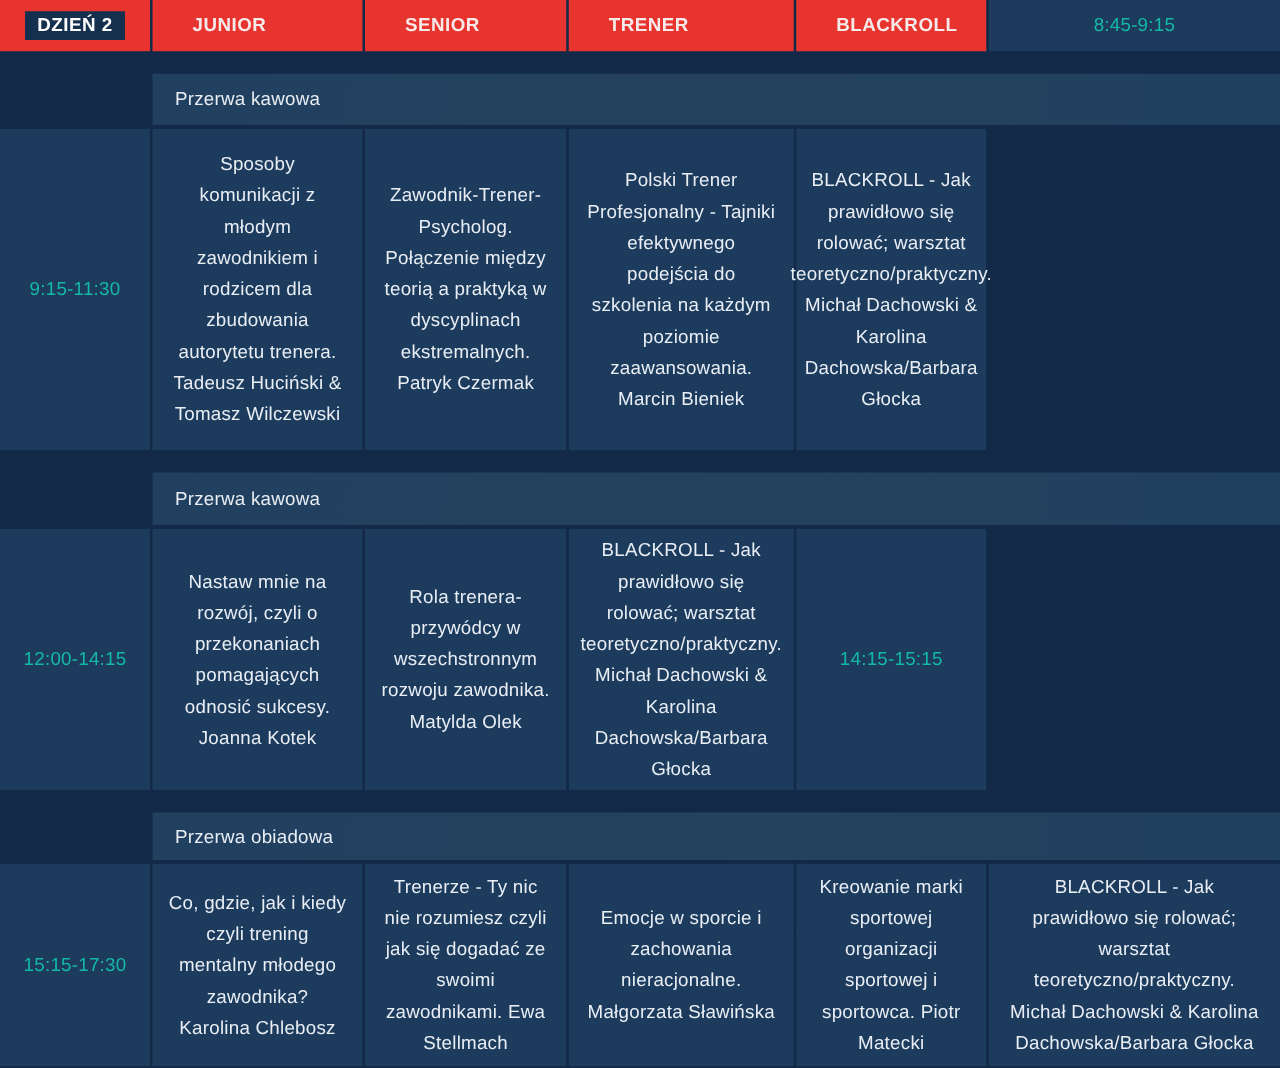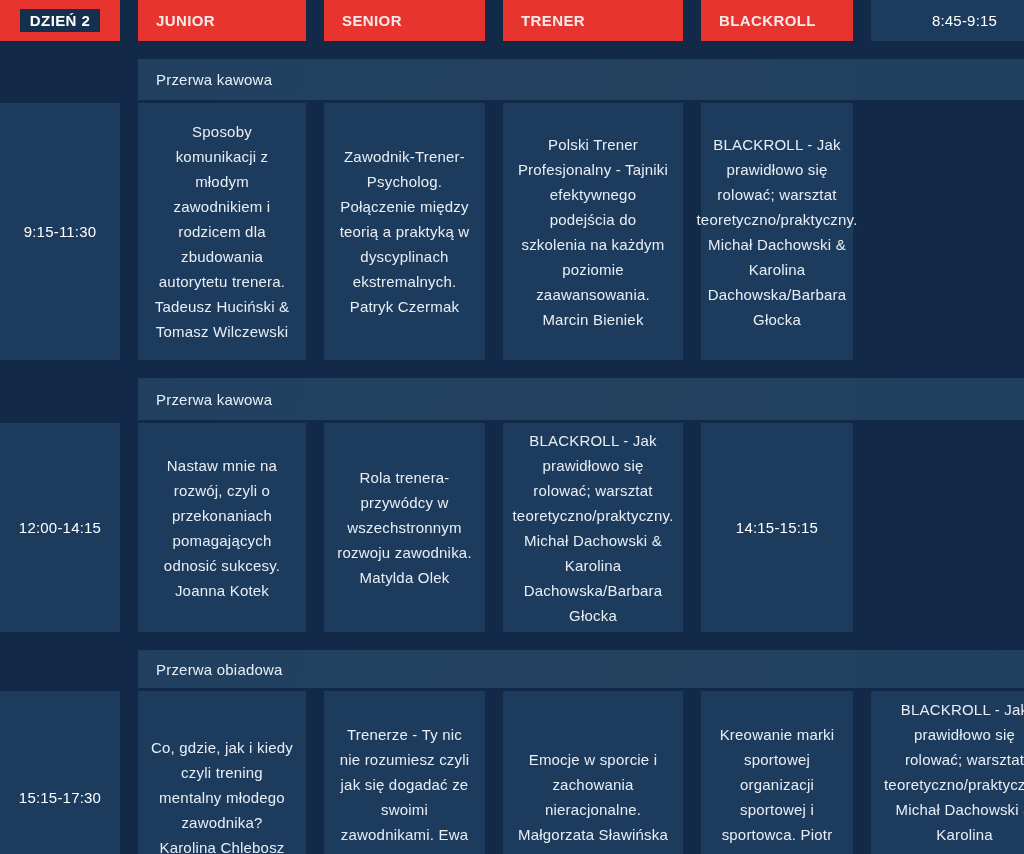--- a/index.html
+++ b/index.html
@@ -9,39 +9,39 @@
     width: 1024px; height: 854px; overflow: hidden;
     background: #122947;
     font-family: "Liberation Sans", sans-serif;
     -webkit-font-smoothing: antialiased;
   }
   .board {
     display: grid;
     width: 1024px; height: 743px;
     grid-template-columns: 120px 168px 161px 180px 152px 1fr;
     grid-template-rows: 41px 56px 257px 57px 209px 53px 1fr;
-    gap: 3px 18px;
+    gap: 3px 2px;
     background: #122947;
   }
   .hdr {
     background: #e8342e;
     color: #f6e9e9;
     display: flex; align-items: center;
-    padding-left: 18px;
+    padding-left: 32px;
     font-size: 15px; font-weight: 700; letter-spacing: .4px;
   }
   .hdr-day { justify-content: center; padding-left: 0; }
   .day-badge {
     background: #15304e; color: #ffffff;
     padding: 3px 10px;
     font-size: 15px; font-weight: 700; letter-spacing: .4px;
     cursor: pointer;
   }
   .time-cell {
-    background: #1d3b5d; color: #ffffff;
+    background: #1d3b5d; color: #14b8a6;
     display: flex; align-items: center; justify-content: center;
     font-size: 15px; letter-spacing: .2px;
   }
   .break-cell {
     grid-column: 2 / -1;
     background: linear-gradient(100deg, #214060 0%, #24425e 55%, #204060 100%);
     color: #e9eef5;
     display: flex; align-items: center;
     padding-left: 18px;
     font-size: 15px; letter-spacing: .2px; margin-top: 15px;

